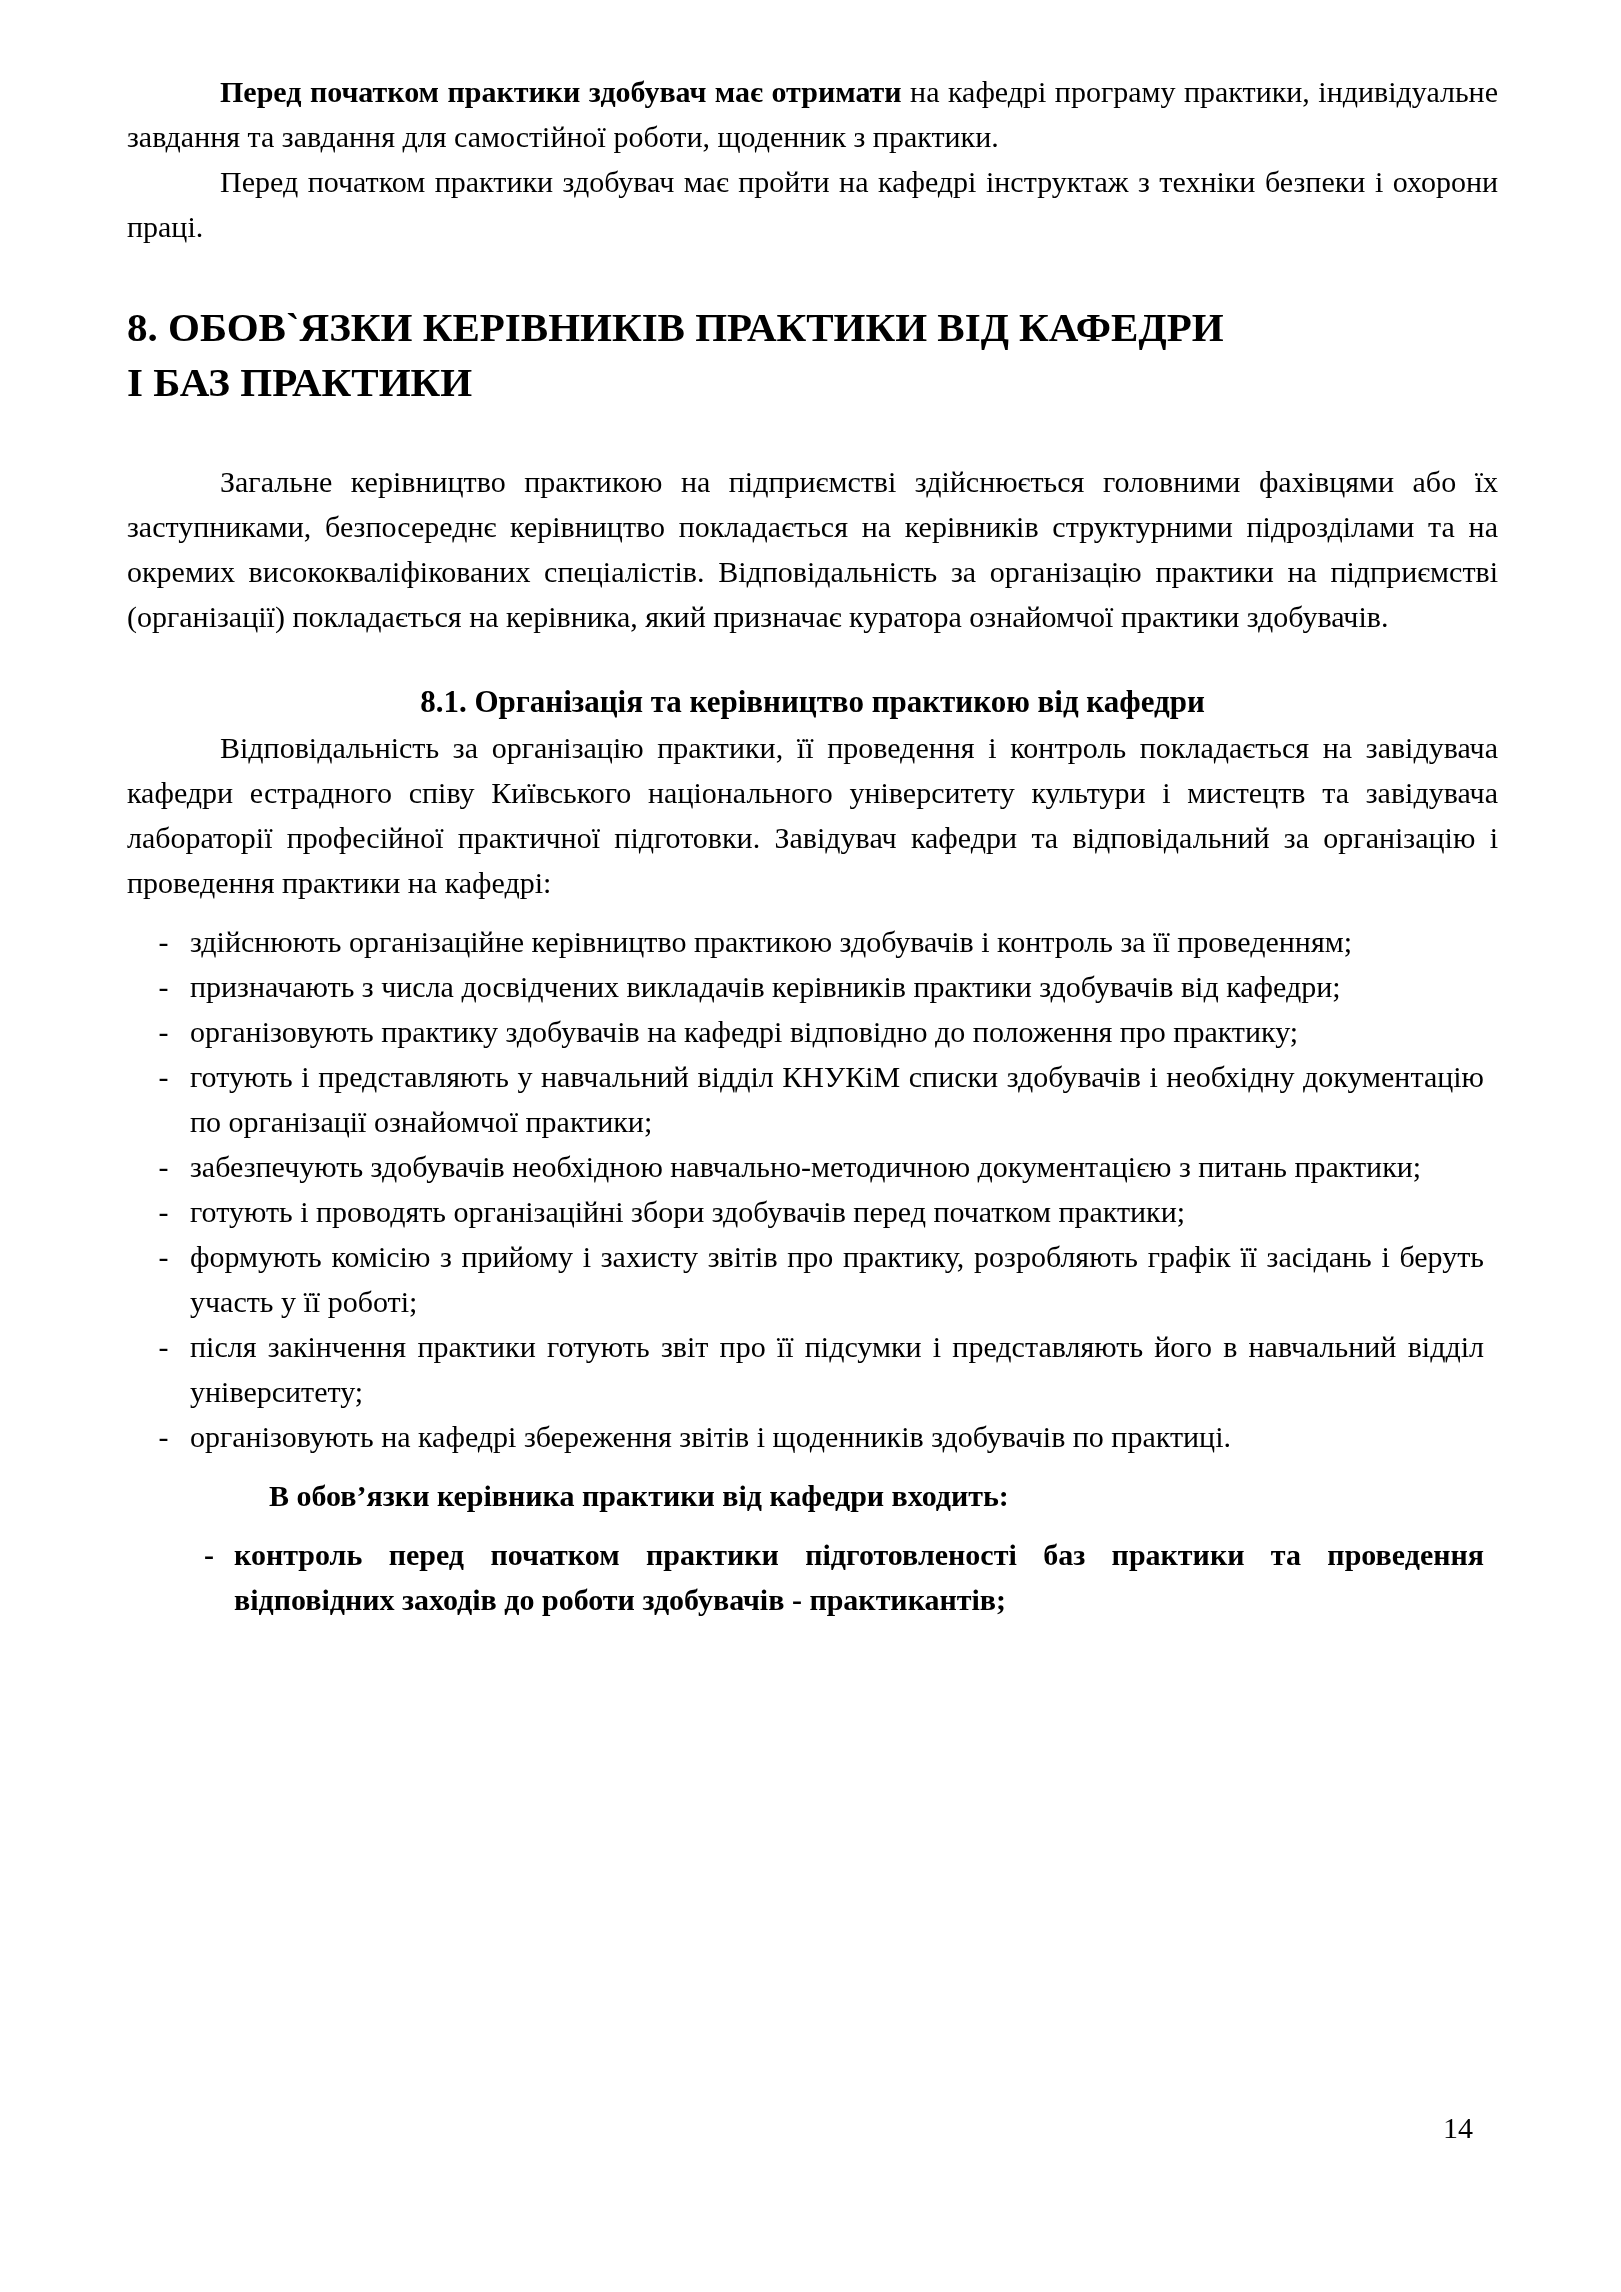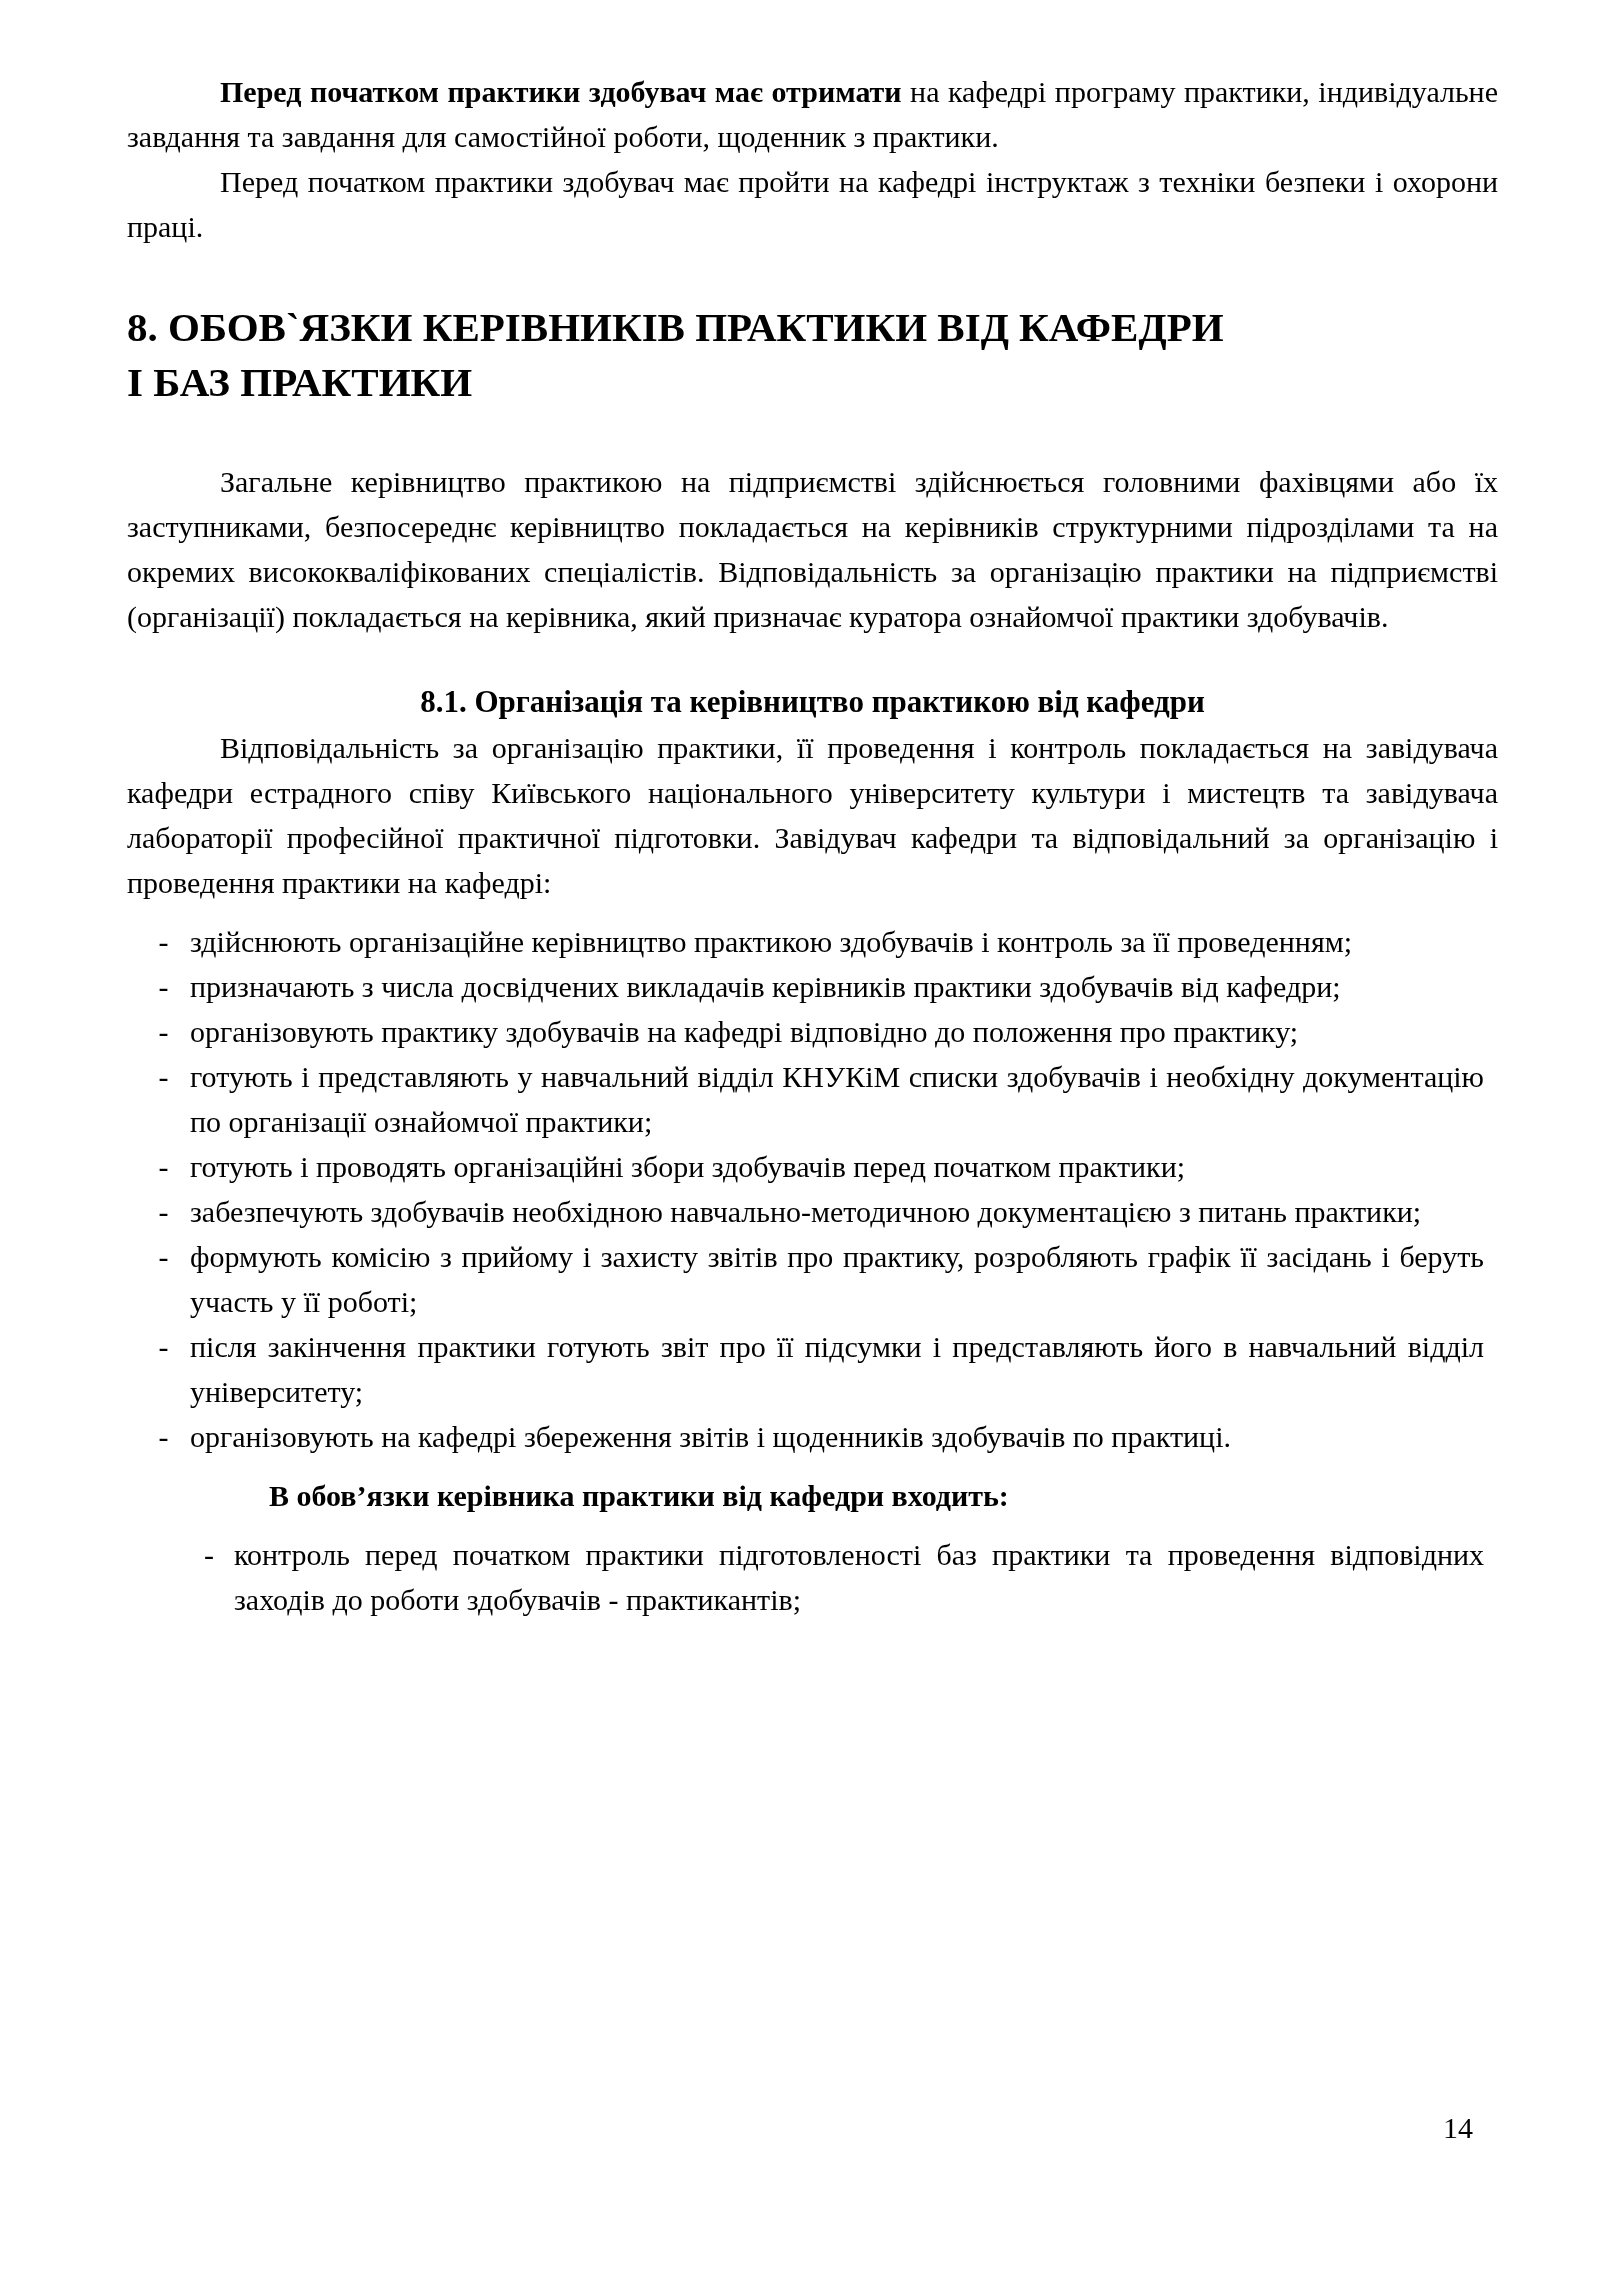--- a/index.html
+++ b/index.html
@@ -53,20 +53,21 @@
   }
   .kerivnyk-heading {
     font-weight: bold;
     text-align: left;
     text-indent: 142px;
   }
   .duty-wide {
     position: relative;
     padding-left: 93px;
     text-align: justify;
+    font-weight: bold;
   }
   .duty-wide::before {
     content: "-";
     position: absolute;
     left: 63px;
     top: 0;
   }
   .page-number {
     position: absolute;
     left: 1443px;
@@ -93,22 +94,22 @@
 
   <div class="sub-heading">8.1. Організація та керівництво практикою від кафедри</div>
 
   <p class="para">Відповідальність за організацію практики, її проведення і контроль покладається на завідувача кафедри естрадного співу Київського національного університету культури і мистецтв та завідувача лабораторії професійної практичної підготовки. Завідувач кафедри та відповідальний за організацію і проведення практики на кафедрі:</p>
 
   <div class="duty-list">
     <div class="duty">здійснюють організаційне керівництво практикою здобувачів і контроль за її проведенням;</div>
     <div class="duty">призначають з числа досвідчених викладачів керівників практики здобувачів від кафедри;</div>
     <div class="duty">організовують практику здобувачів на кафедрі відповідно до положення про практику;</div>
     <div class="duty">готують і представляють у навчальний відділ КНУКіМ списки здобувачів і необхідну документацію по організації ознайомчої практики;</div>
+    <div class="duty">забезпечують здобувачів необхідною навчально-методичною документацією з питань практики;</div>
     <div class="duty">готують і проводять організаційні збори здобувачів перед початком практики;</div>
-    <div class="duty">забезпечують здобувачів необхідною навчально-методичною документацією з питань практики;</div>
     <div class="duty">формують комісію з прийому і захисту звітів про практику, розробляють графік її засідань і беруть участь у її роботі;</div>
     <div class="duty">після закінчення практики готують звіт про її підсумки і представляють його в навчальний відділ університету;</div>
     <div class="duty">організовують на кафедрі збереження звітів і щоденників здобувачів по практиці.</div>
   </div>
 
   <div class="kerivnyk-heading">В обов’язки керівника практики від кафедри входить:</div>
 
   <div class="duty-list">
     <div class="duty-wide">контроль перед початком практики підготовленості баз практики та проведення відповідних заходів до роботи здобувачів - практикантів;</div>
   </div>

